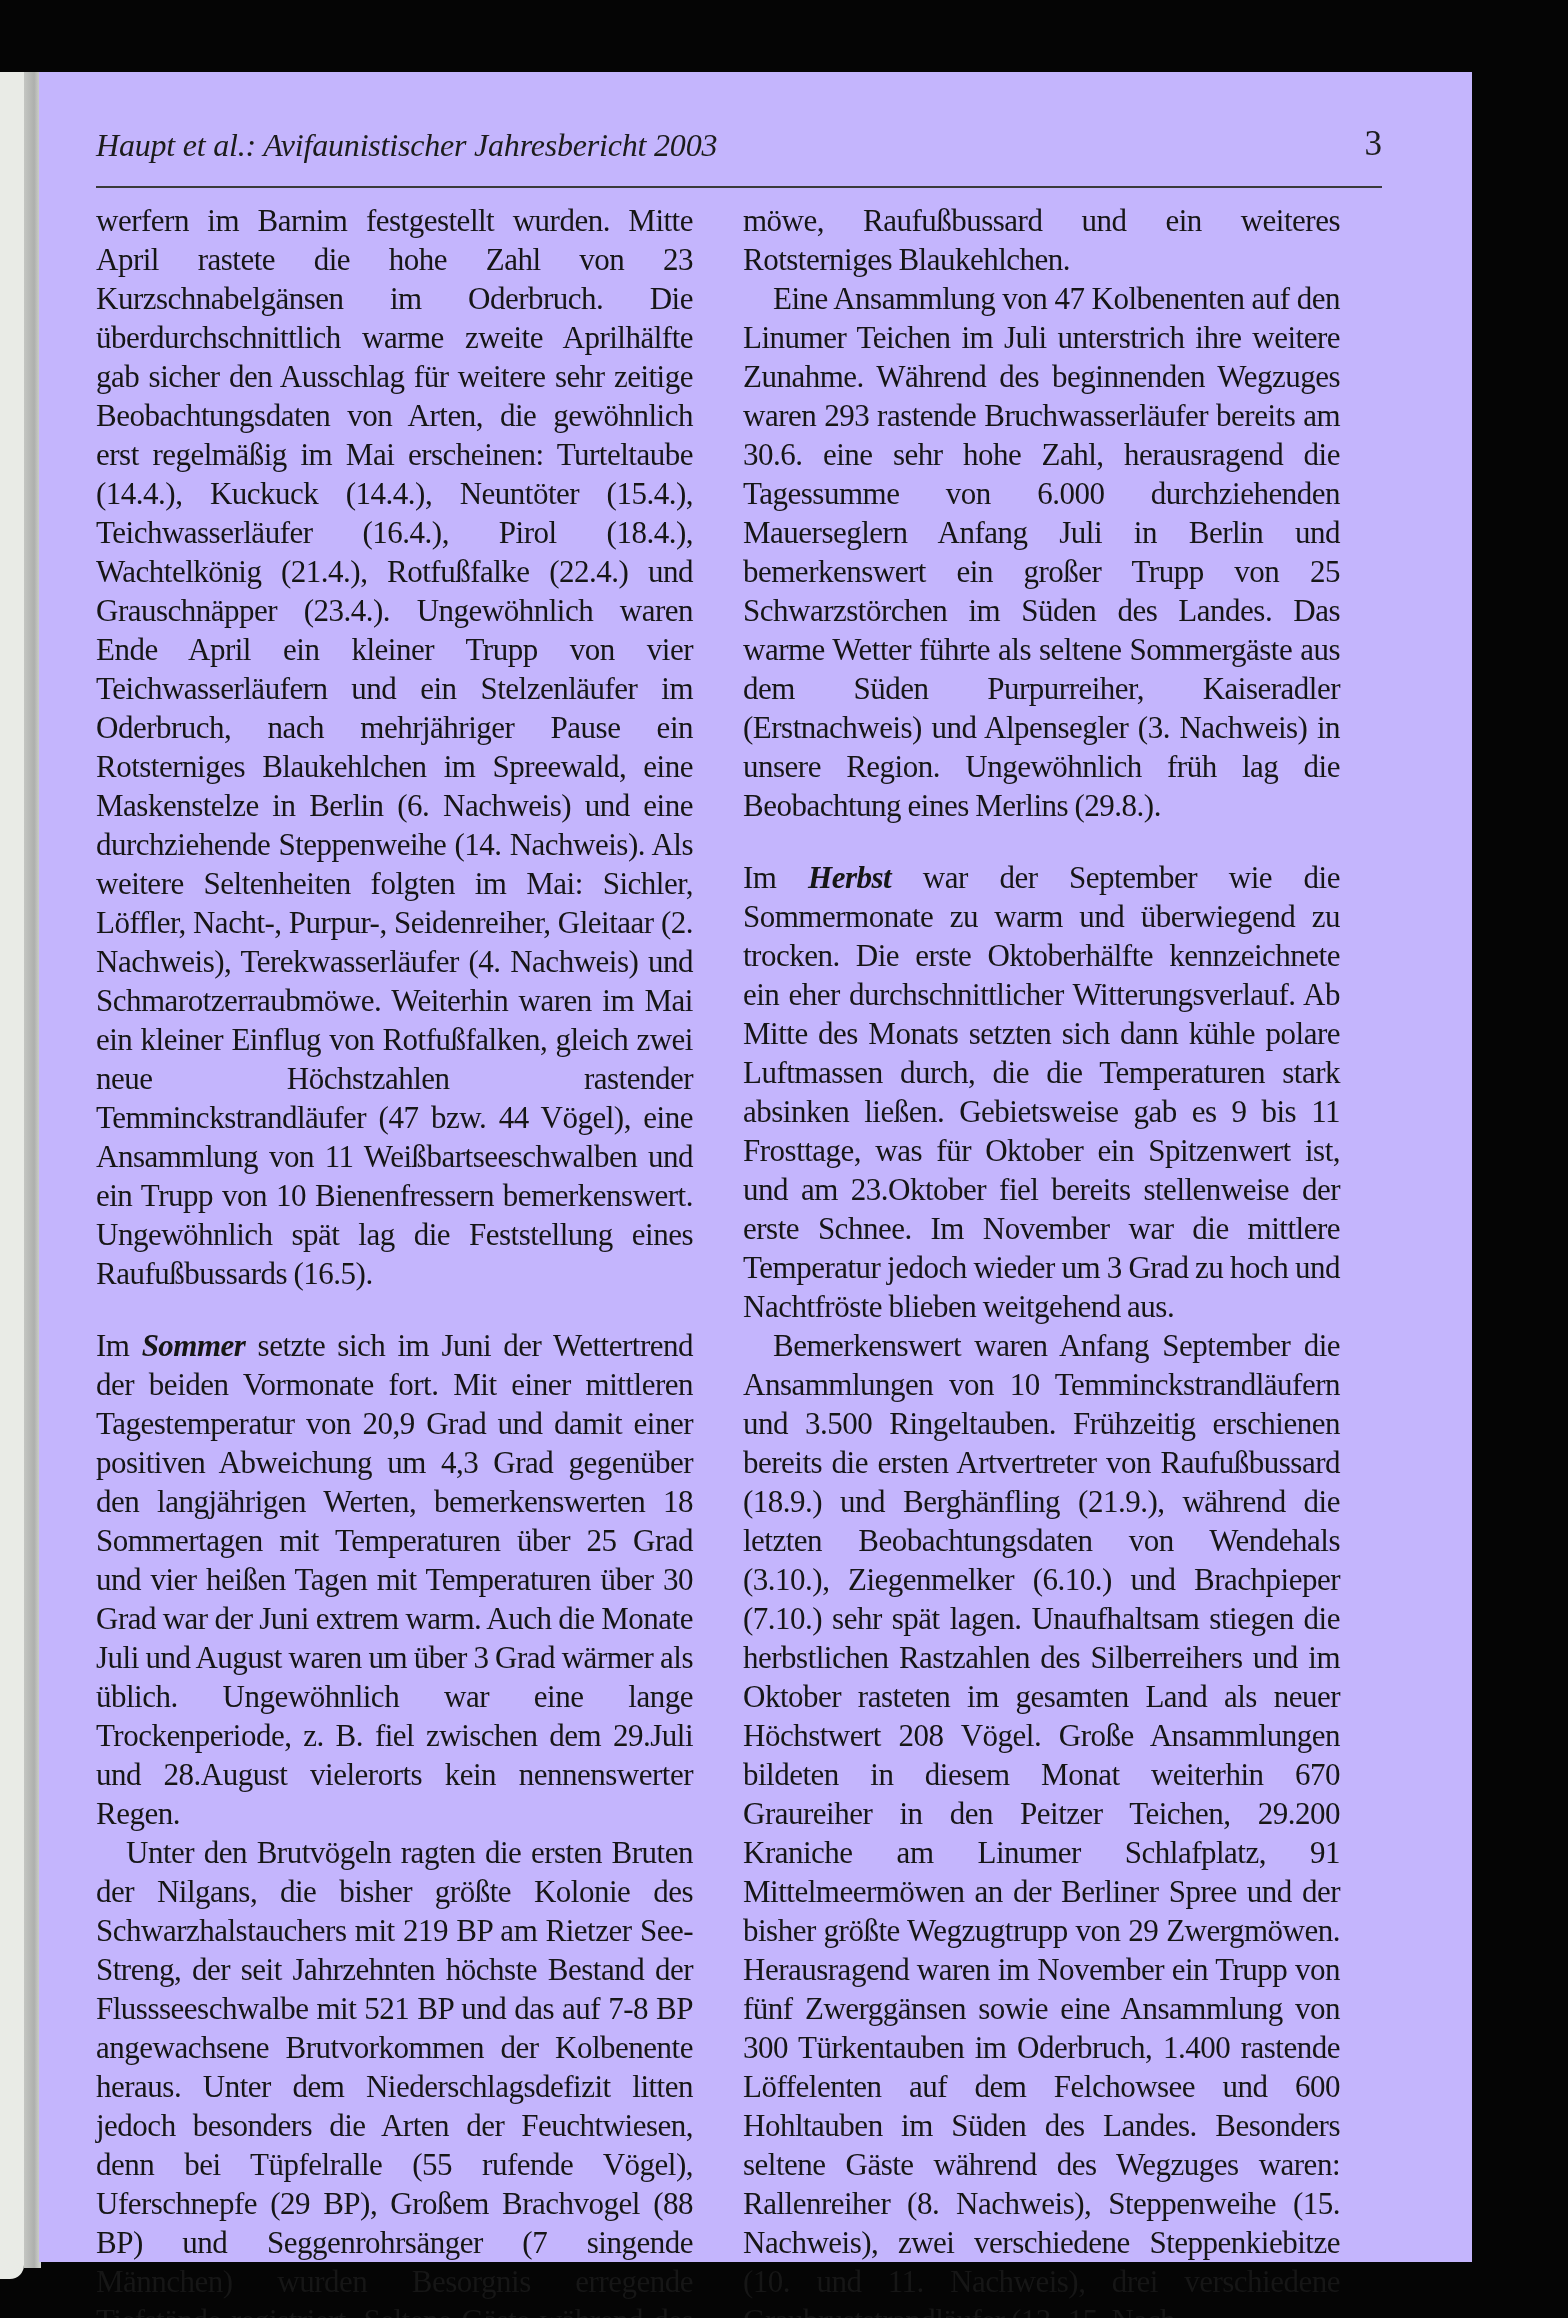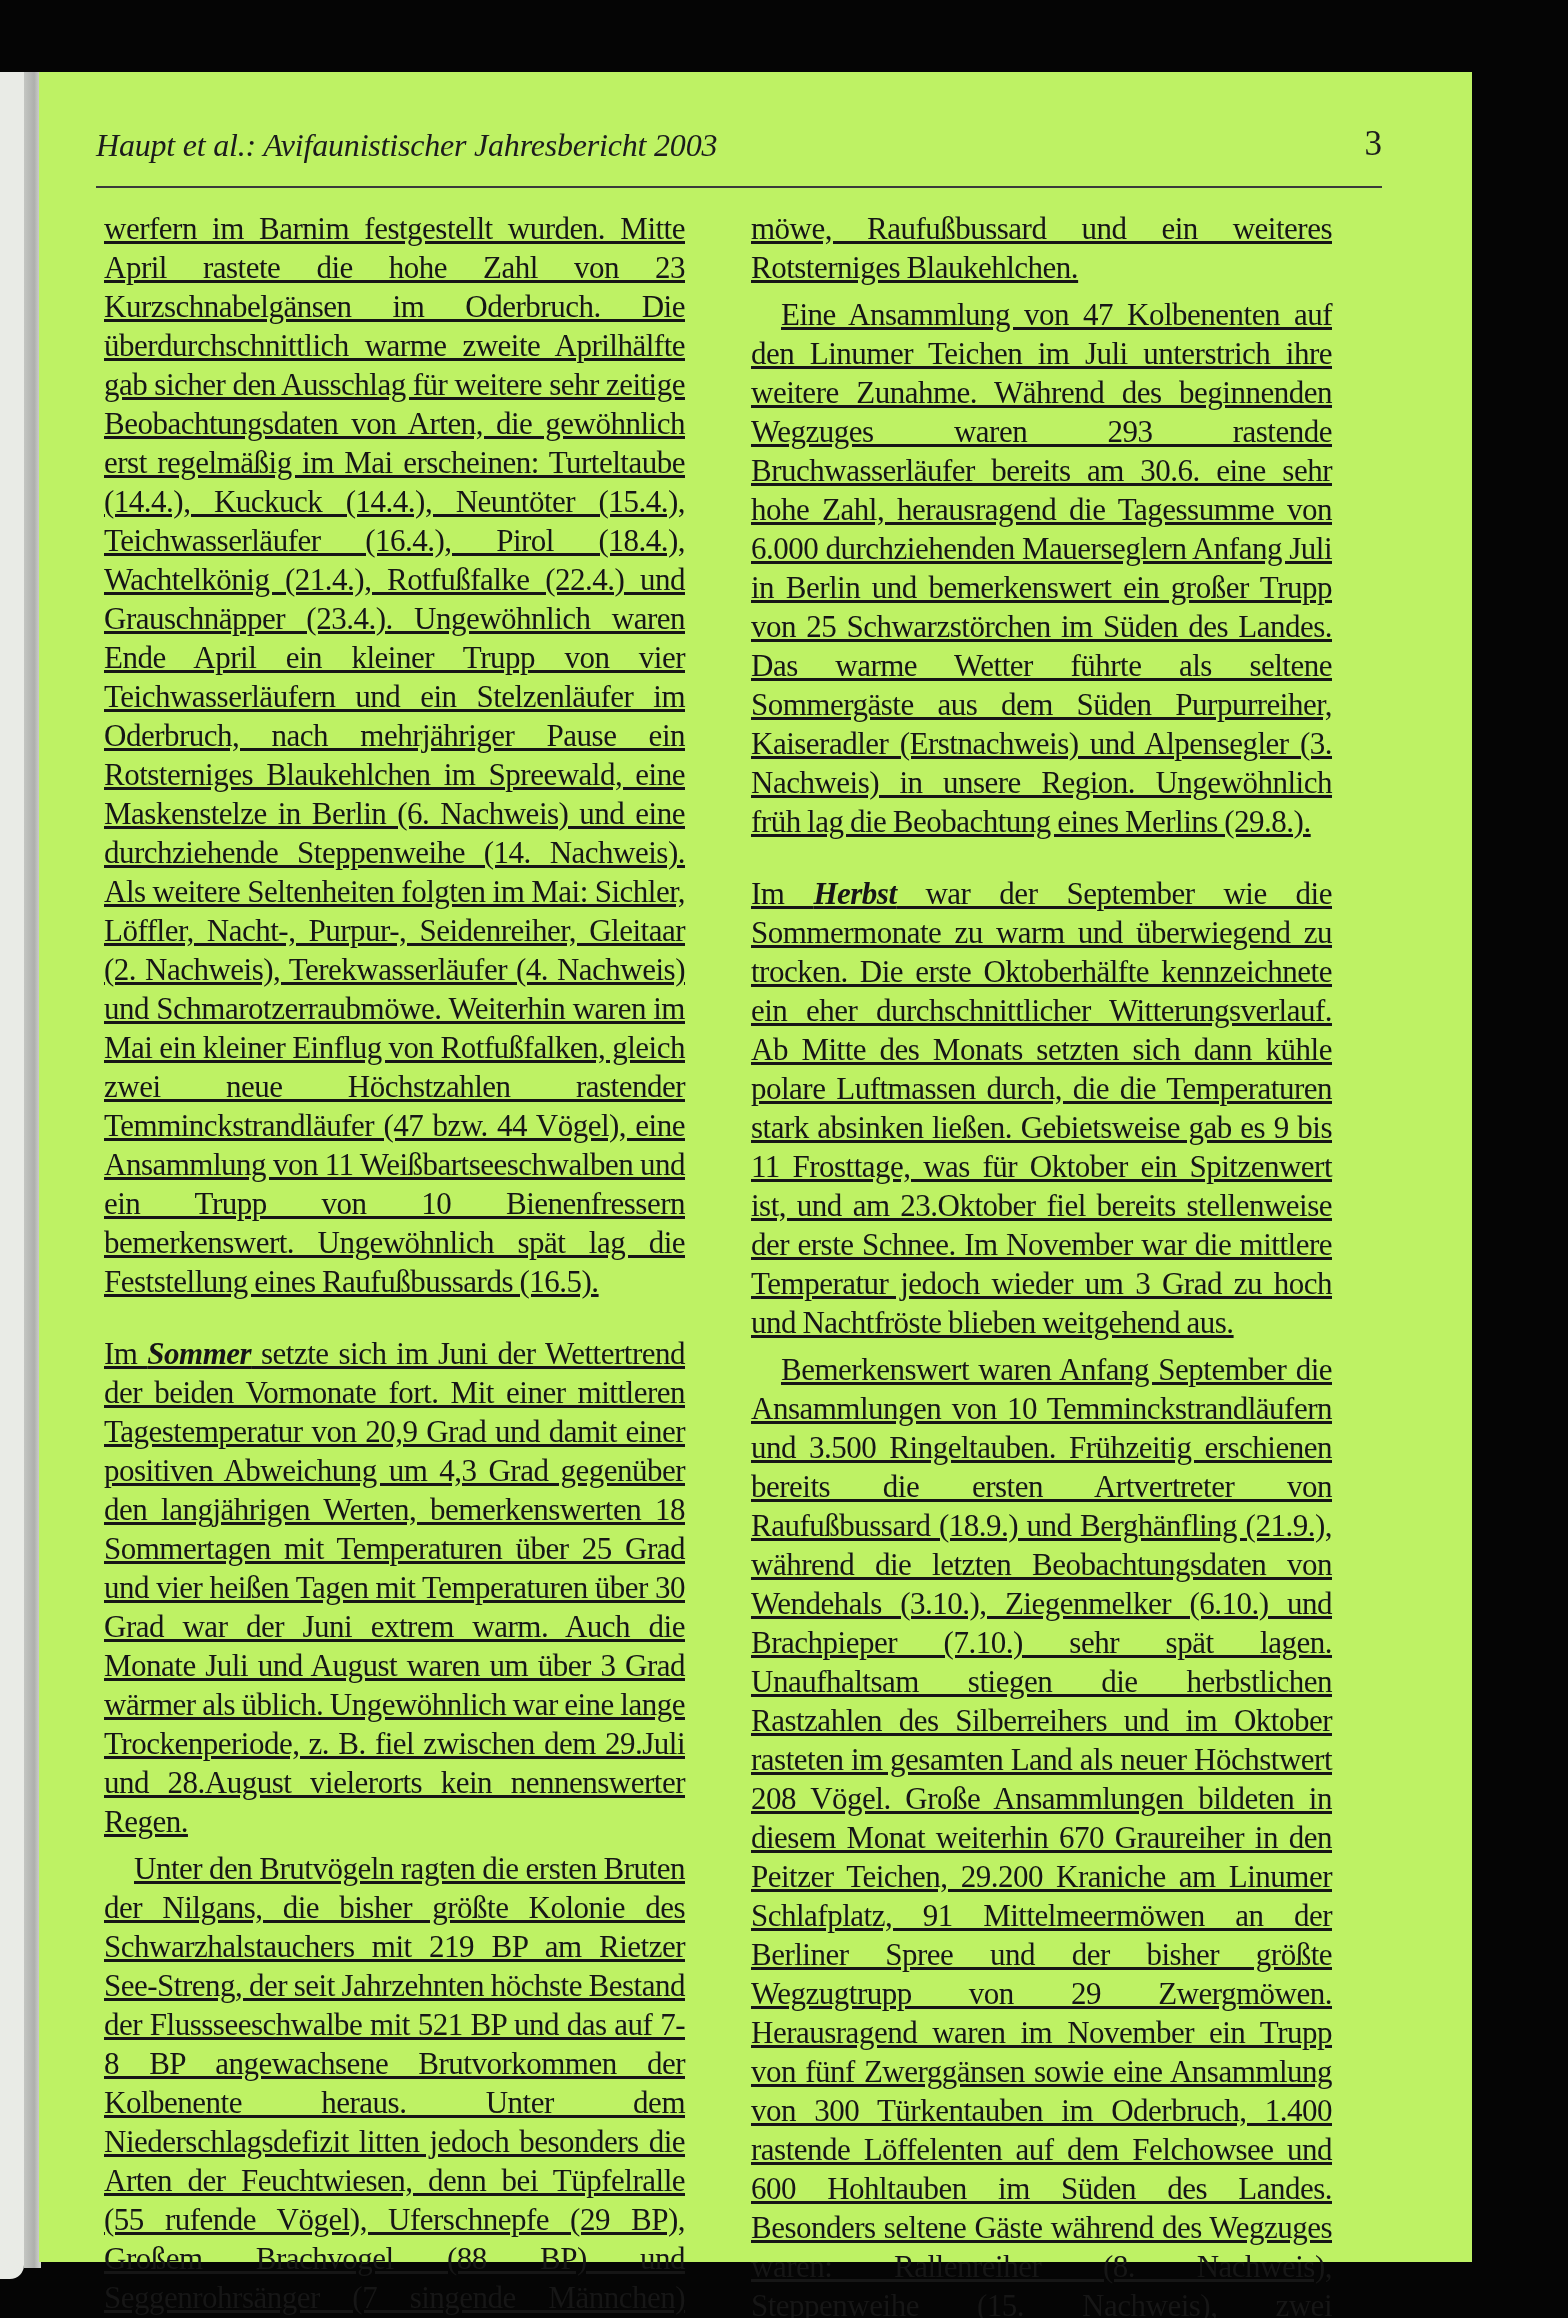--- a/index.html
+++ b/index.html
@@ -14,21 +14,21 @@
     background: #e9ebe6;
     border-bottom-right-radius: 14px;
   }
   .gutter-shadow {
     position: absolute; left: 23.5px; top: 72px; width: 17px; height: 2196px;
     background: linear-gradient(90deg, #c4c6c2 0%, #aeb0ad 60%, #d6d8d3 100%);
   }
   .page {
     position: absolute; left: 39px; top: 72px;
     width: 1433px; height: 2190px;
-    background: #bef264;
+    background: #c4b5fd;
   }
   .running-head {
     position: absolute; left: 57px; top: 55px; width: 1286px; height: 63px;
   }
   .head-title {
     position: absolute; left: 0; top: 0;
     font-style: italic; font-size: 32px; color: #1c1c1c;
     letter-spacing: -0.2px;
   }
   .page-number {
@@ -40,21 +40,21 @@
     background: #3a3a3a;
   }
   .column {
     position: absolute; top: 129px; width: 597px;
     font-size: 31px; line-height: 39px; color: #161616;
     text-align: justify; hyphens: manual;
     letter-spacing: -0.5px; word-spacing: -0.8px;
   }
   .col-left  { left: 57px; }
   .col-right { left: 704px; }
-  .column p { margin: 8px; text-decoration: underline; }
+  .column p { margin: 0; }
   .column p.indent { text-indent: 30px; }
   .column p.section { margin-top: 33px; }
   .column .lead { font-weight: bold; font-style: italic; }
 </style>
 </head>
 <body>
 
 <div class="prev-page-edge"></div>
 <div class="gutter-shadow"></div>
 

